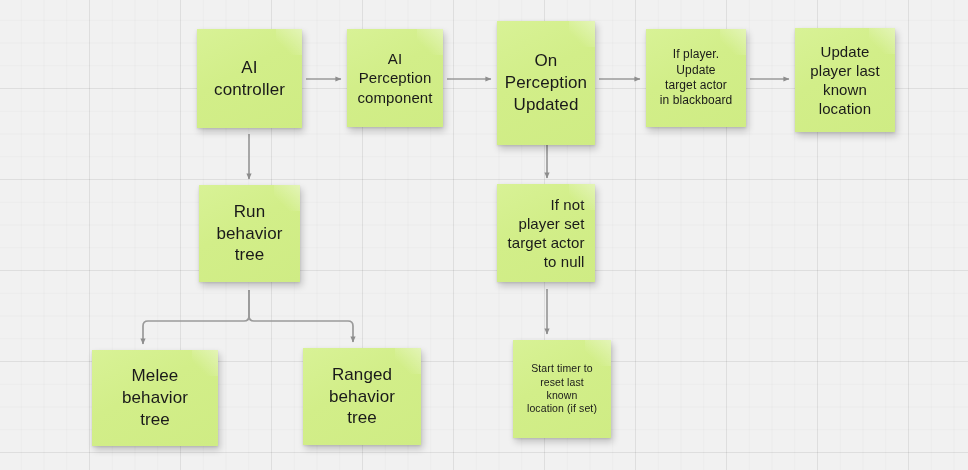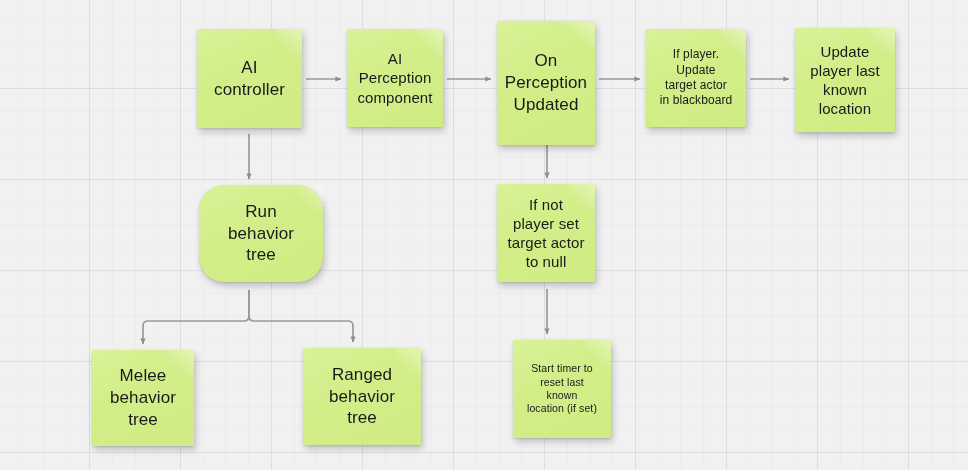--- a/index.html
+++ b/index.html
@@ -113,28 +113,28 @@
 Perception
 Updated</div>
       <div class="note f-sm" style="left: 646px; top: 29px; width: 100px; height: 98px;">If player.
 Update
 target actor
 in blackboard</div>
       <div class="note f-md" style="left: 795px; top: 28px; width: 100px; height: 104px;">Update
 player last
 known
 location</div>
-      <div class="note f-lg" style="left: 199px; top: 185px; width: 124px; height: 97px; border-radius: 25px;">Run
+      <div class="note f-lg" style="left: 199px; top: 185px; width: 101px; height: 97px;">Run
 behavior
 tree</div>
-      <div class="note f-md" style="left: 497px; top: 184px; width: 98px; height: 98px;">If not
+      <div class="note f-md" style="left: 497px; top: 184px; width: 98px; height: 98px; text-align: right;">If not
 player set
 target actor
 to null</div>
-      <div class="note f-lg" style="left: 92px; top: 350px; width: 102px; height: 96px;">Melee
+      <div class="note f-lg" style="left: 92px; top: 350px; width: 126px; height: 96px;">Melee
 behavior
 tree</div>
       <div class="note f-lg" style="left: 303px; top: 348px; width: 118px; height: 97px;">Ranged
 behavior
 tree</div>
       <div class="note f-xs" style="left: 513px; top: 340px; width: 98px; height: 98px;">Start timer to
 reset last
 known
 location (if set)</div>
     </div>

